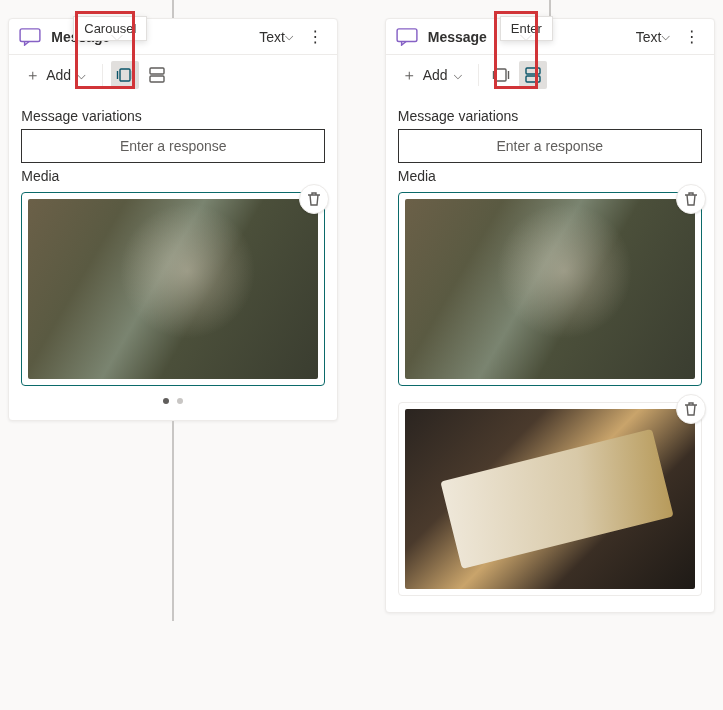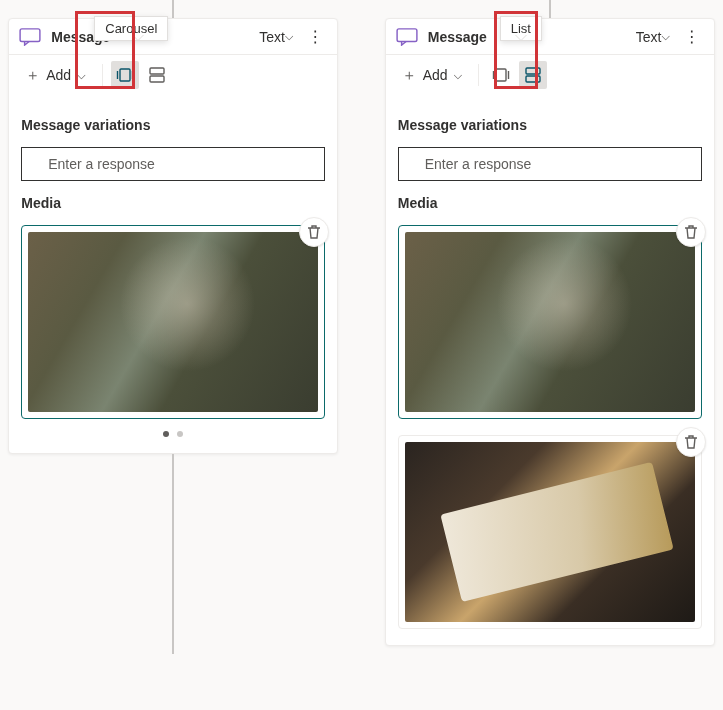--- a/index.html
+++ b/index.html
@@ -81,30 +81,31 @@
     display: flex; align-items: center; justify-content: center;
     border-radius: 2px;
   }
   .layout-btn.active { background: #e1dfdd; }
   .layout-btn svg { stroke: #605e5c; fill: none; stroke-width: 1.4; }
   .layout-btn.sel svg { stroke: #0b556a; }
   .body {
     padding: 8px 12px 16px;
   }
   .sec-label {
-    font-weight: 700;
-    margin: 14px 0;
+    font-weight: 400;
+    margin: 5px 0;
   }
   .resp-input {
     width: 100%;
     border: 1px solid #323130;
     padding: 8px 26px;
     font-size: 14px;
     color: #605e5c;
     background: #fff;
+    text-align: center;
   }
   .resp-input::placeholder { color: #605e5c; }
   .media-wrap { position: relative; margin-top: 8px; }
   .media-item {
     border: 1.5px solid #0b6a6a;
     border-radius: 4px;
     padding: 6px;
     background: #fff;
     position: relative;
   }
@@ -188,21 +189,21 @@
           <rect x="1" y="1" width="22" height="14" rx="2" fill="none" stroke="#8661c5" stroke-width="1.6"></rect>
           <path d="M6 15 L6 19 L11 15" fill="none" stroke="#8661c5" stroke-width="1.6"></path>
         </svg>
       <div class="header-title">Message</div>
       <div class="text-type">
         <span>Text</span>
         <span class="chev">⌵</span>
       </div>
       <div class="more-icon">⋮</div>
 
-      <div class="tooltip" style="top:-3px; left:85px; --arrow-left:60%;">Carousel</div>
+      <div class="tooltip" style="top:-3px; left:64px; --arrow-left:60%;">Carousel</div>
       <div class="hl-box" style="top:-8px; left:66px; width:60px; height:78px;"></div>
     </div>
     <div class="toolbar">
       <div class="add-btn">
         <span class="plus">＋</span>
         <span>Add</span>
         <span class="chev">⌵</span>
       </div>
       <div class="vdiv"></div>
       <div class="layout-btn active sel">
@@ -249,21 +250,21 @@
       <svg class="chat-icon" viewBox="0 0 24 20">
           <rect x="1" y="1" width="22" height="14" rx="2" fill="none" stroke="#8661c5" stroke-width="1.6"></rect>
           <path d="M6 15 L6 19 L11 15" fill="none" stroke="#8661c5" stroke-width="1.6"></path>
         </svg>
       <div class="header-title">Message</div>
       <div class="text-type">
         <span>Text</span>
         <span class="chev">⌵</span>
       </div>
       <div class="more-icon">⋮</div>
-      <div class="tooltip" style="top:-3px; left:114px; --arrow-left:50%;">List</div>
+      <div class="tooltip" style="top:-3px; left:114px; --arrow-left:50%;">Enter</div>
       <div class="hl-box" style="top:-8px; left:108px; width:44px; height:78px;"></div>
     </div>
     <div class="toolbar">
       <div class="add-btn">
         <span class="plus">＋</span>
         <span>Add</span>
         <span class="chev">⌵</span>
       </div>
       <div class="vdiv"></div>
       <div class="layout-btn">

